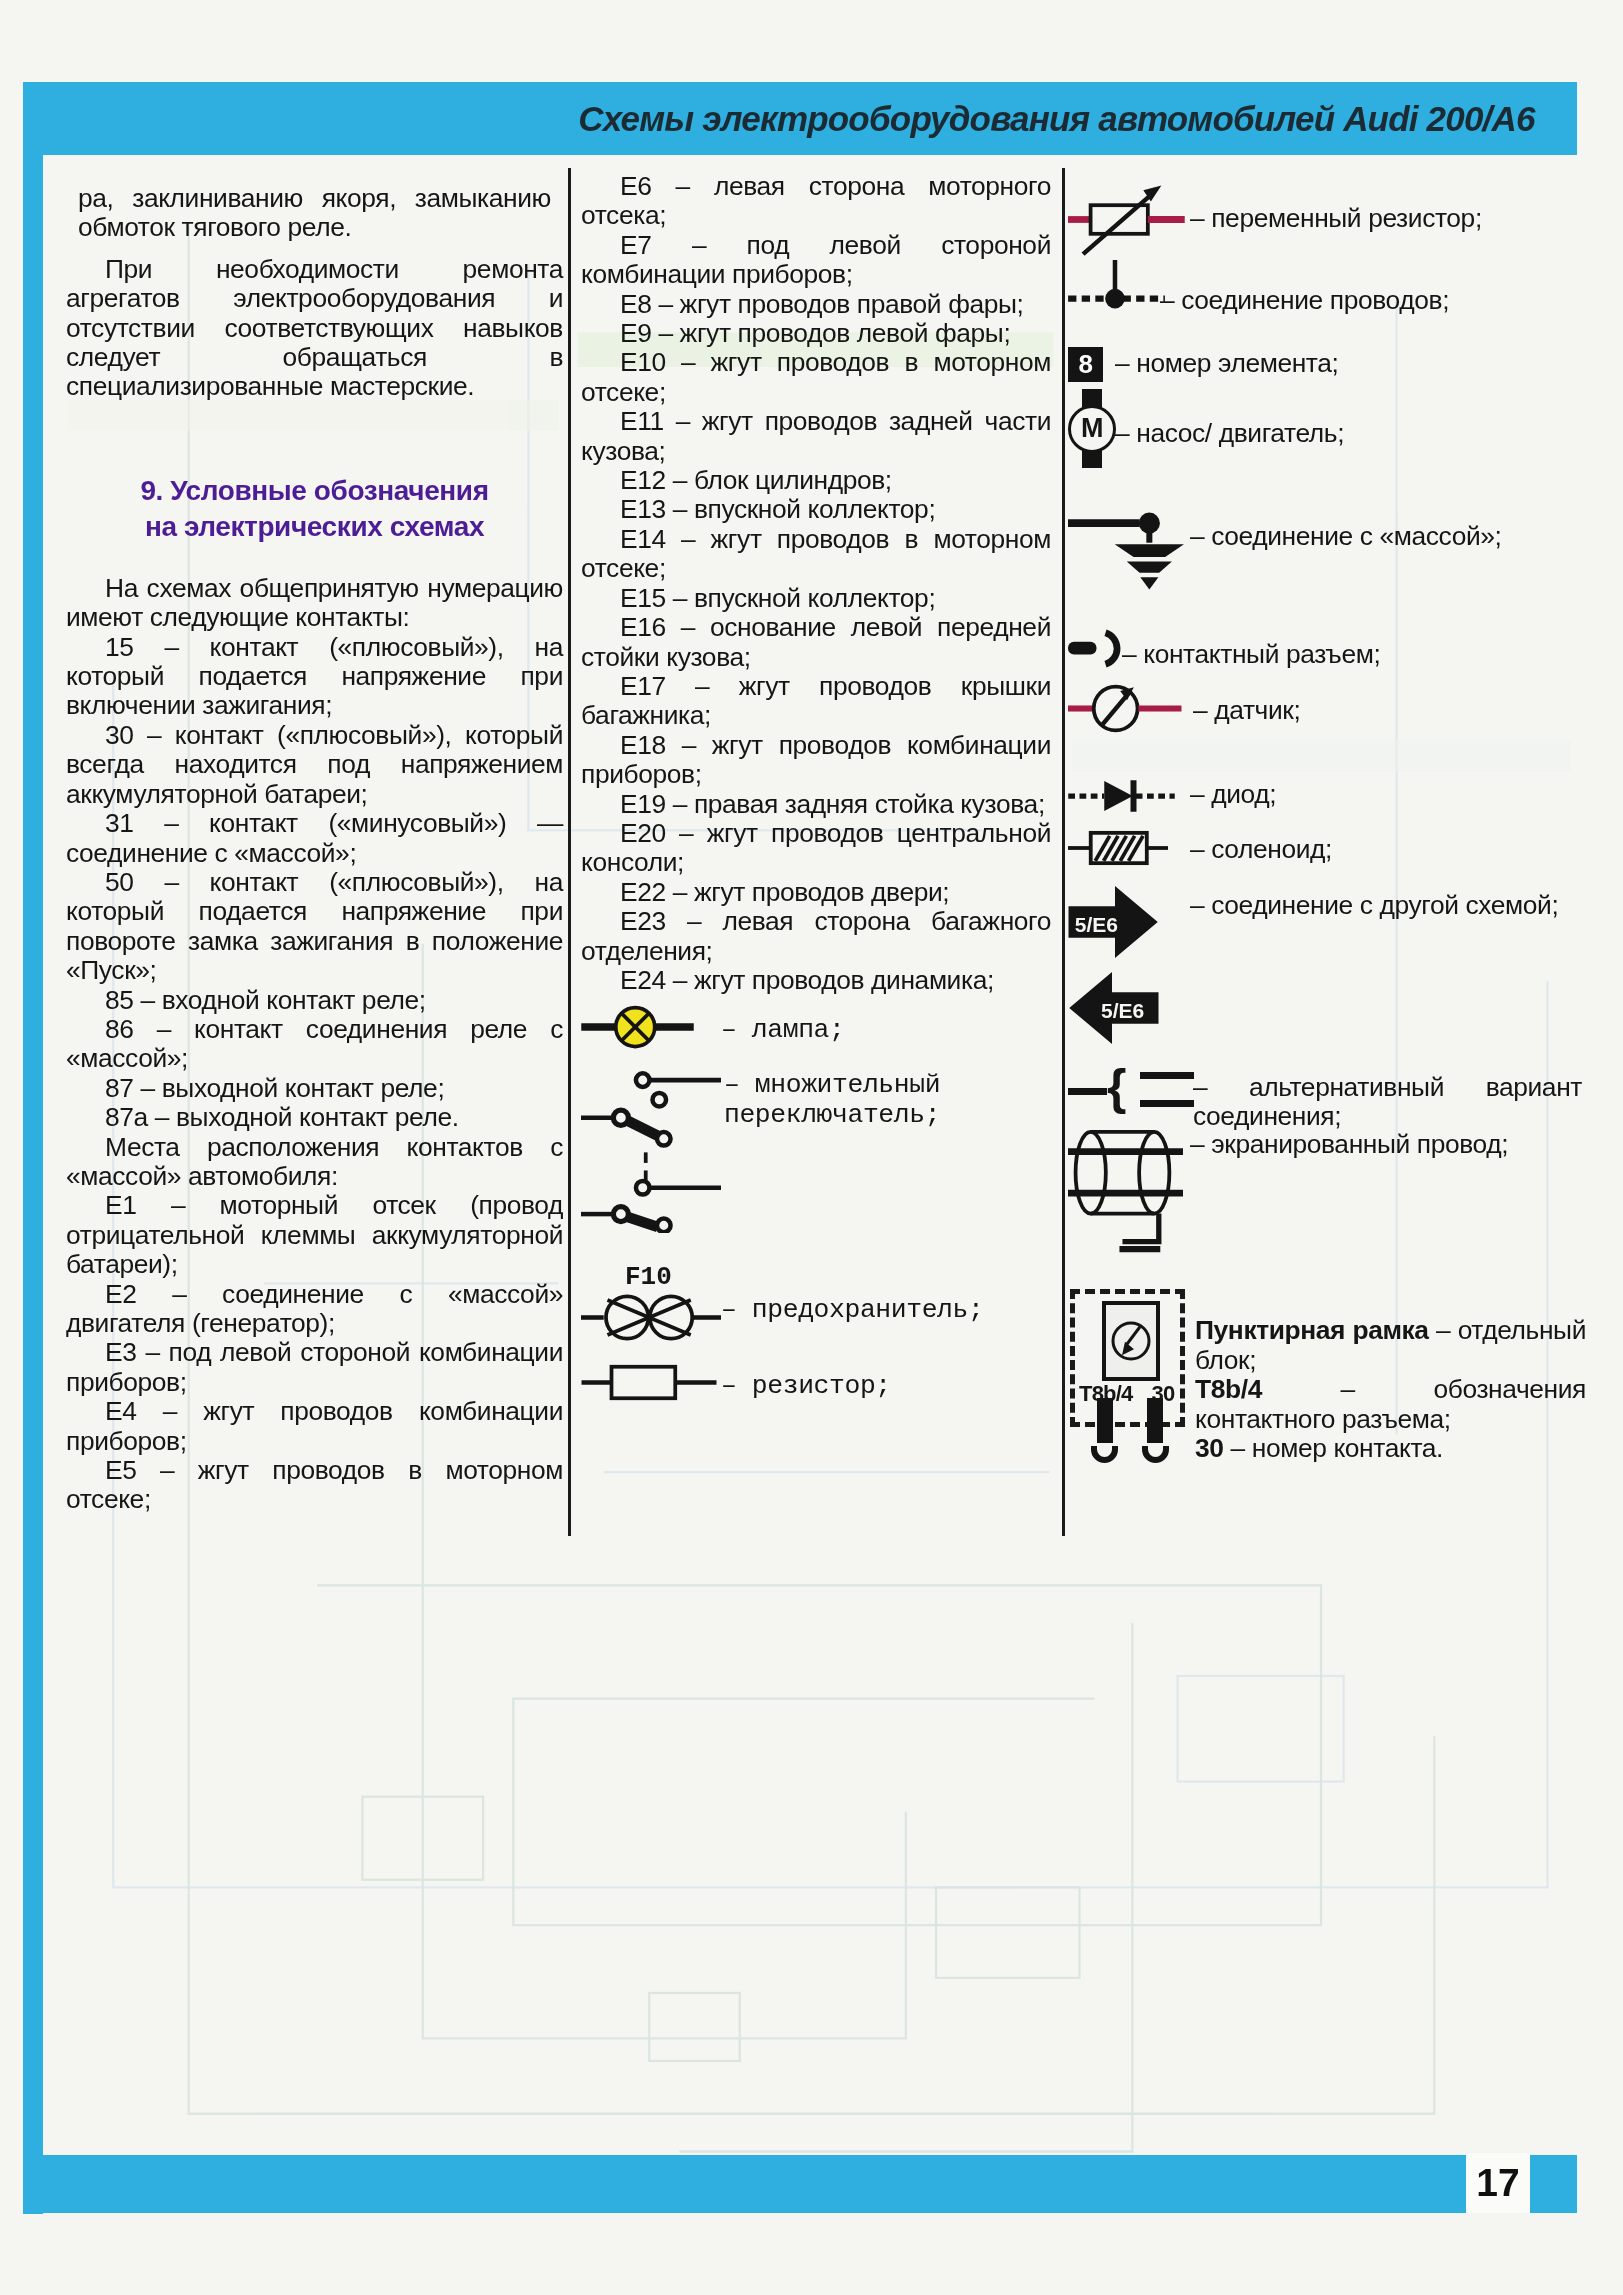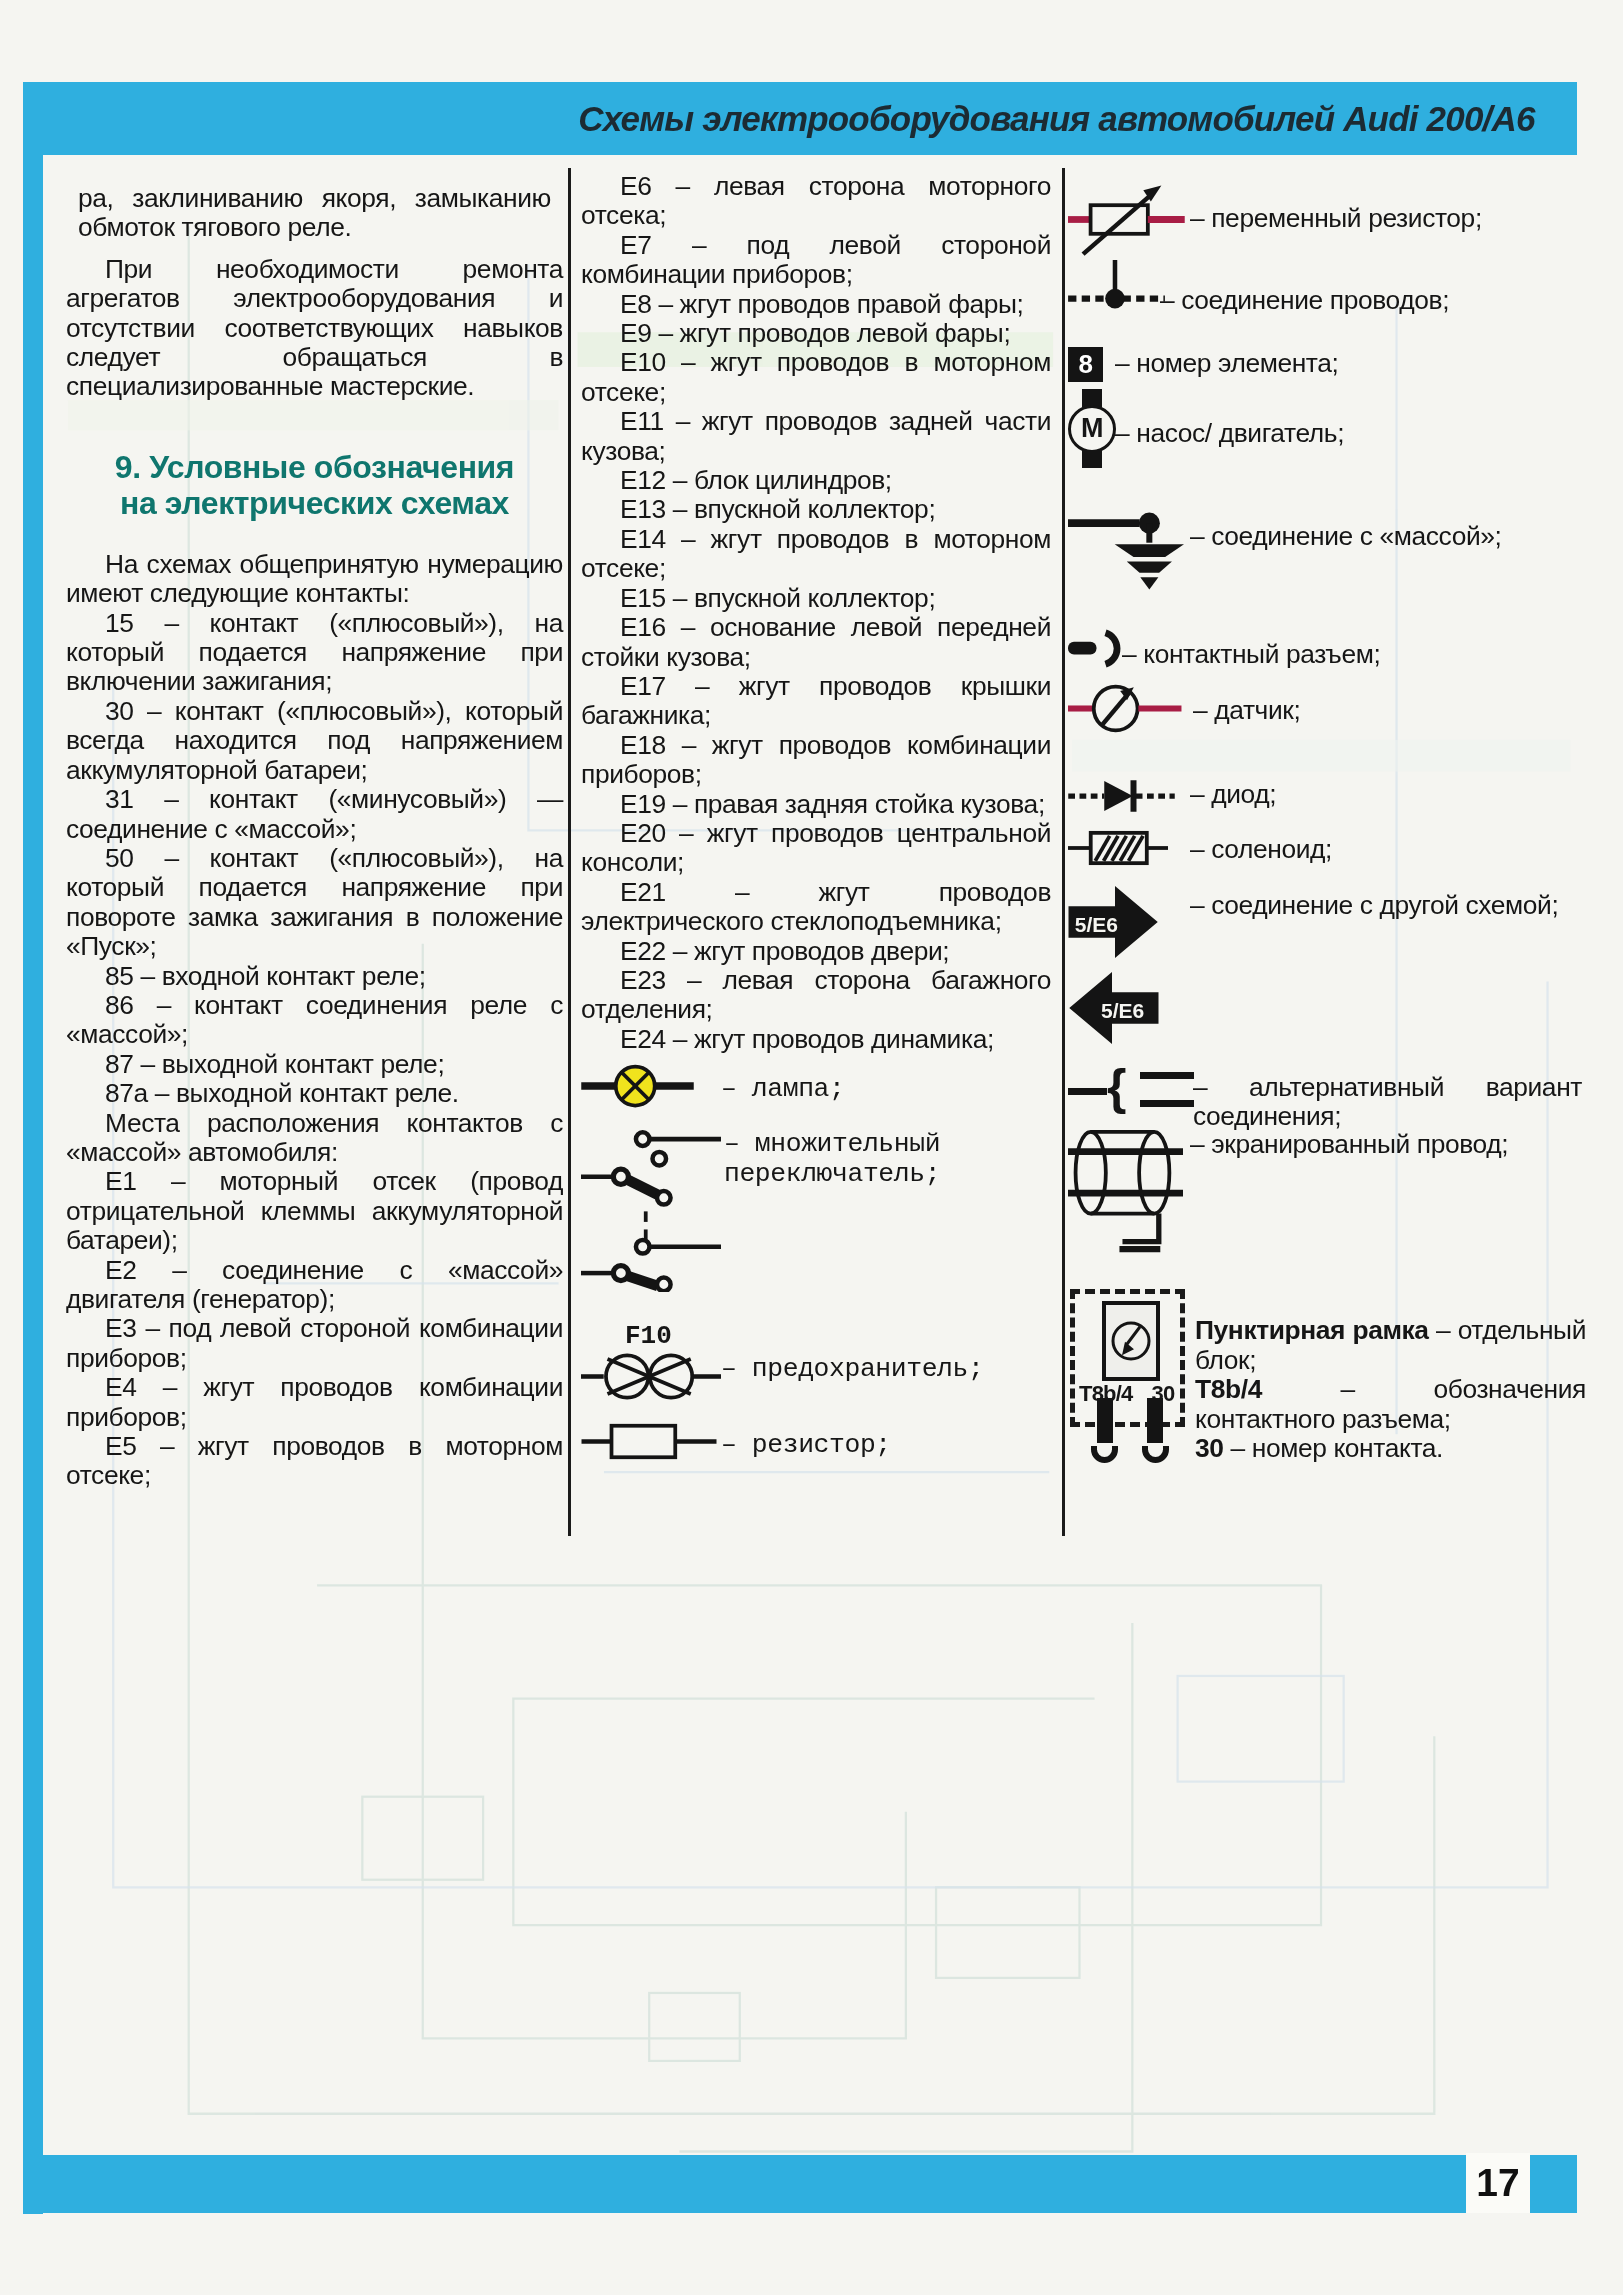--- a/index.html
+++ b/index.html
@@ -21,22 +21,22 @@
        letter-spacing:-0.4px;}
   .col1{left:66px;width:497px;}
   .col2{left:581px;width:470px;}
   .col3{left:1068px;width:521px;height:1367px;}
   .divider{position:absolute;top:168px;width:3px;height:1368px;background:#1b1b1b;z-index:2;}
   .d1{left:568px;}
   .d2{left:1062px;}
   p.plain{margin:12px;}
   p.indent{margin:0;text-indent:39px;}
   [data-list] p.item{margin:0;text-indent:39px;}
-  .section-heading{margin:47px 0 29px;text-align:center;text-indent:0;color:#0f766e;
-                   font-weight:bold;font-size:32px;line-height:36px;}
+  .section-heading{margin:71px 0 29px;text-align:center;text-indent:0;color:#4c1d95;
+                   font-weight:bold;font-size:28px;line-height:36px;}
   
   .sym-row{display:flex;align-items:center;font-family:Liberation Mono, monospace;}
   .sym-row.top{align-items:flex-start;}
   .sym{flex:0 0 140px;}
   .sym-label{flex:1;text-align:left;}
   .fuse-tag{font-weight:bold;font-size:26px;margin:0 0 1.5px 44px;letter-spacing:0;}
   
   .r-row{position:absolute;left:0;width:100%;}
   .r-sym{position:absolute;left:0;top:0;}
   .r-label{position:absolute;width:389px;text-align:justify;letter-spacing:-0.4px;}
@@ -148,21 +148,20 @@
         <p class="item">Е11 – жгут проводов задней части кузова;</p>
         <p class="item">Е12 – блок цилиндров;</p>
         <p class="item">Е13 – впускной коллектор;</p>
         <p class="item">Е14 – жгут проводов в моторном отсеке;</p>
         <p class="item">Е15 – впускной коллектор;</p>
         <p class="item">Е16 – основание левой передней стойки кузова;</p>
         <p class="item">Е17 – жгут проводов крышки багажника;</p>
         <p class="item">Е18 – жгут проводов комбинации приборов;</p>
         <p class="item">Е19 – правая задняя стойка кузова;</p>
         <p class="item">Е20 – жгут проводов центральной консоли;</p>
-        <p class="item">Е21 – жгут проводов электрического стеклоподъемника;</p>
         <p class="item">Е22 – жгут проводов двери;</p>
         <p class="item">Е23 – левая сторона багажного отделения;</p>
         <p class="item">Е24 – жгут проводов динамика;</p>
       </div>
 
     <div class="sym-row" style="margin-top:7.6px">
       <div class="sym">
         <svg width="113" height="48" viewBox="0 0 150 64">
           <line x1="0" y1="32" x2="150" y2="32" stroke="#141414" stroke-width="10"></line>
           <circle cx="72" cy="32" r="26" fill="#f0e31d" stroke="#141414" stroke-width="5"></circle>

